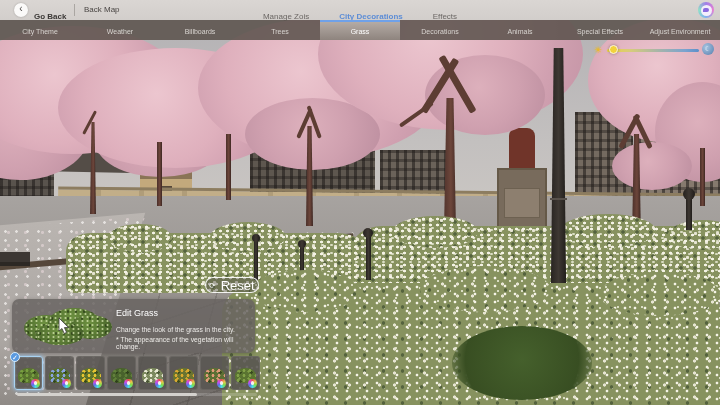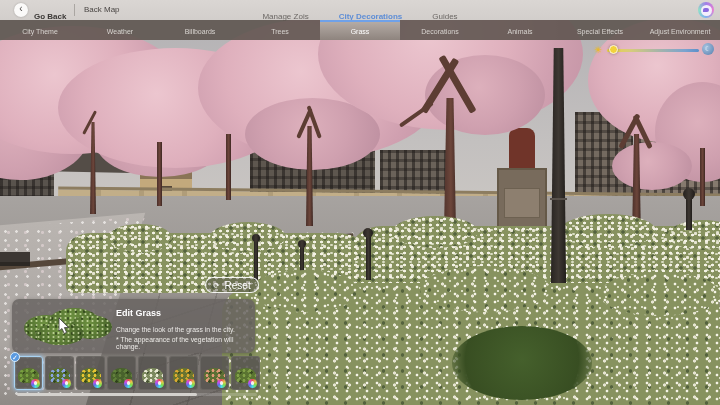--- a/index.html
+++ b/index.html
@@ -57,34 +57,34 @@
   #slider-handle{left:11px;top:1.5px;width:9px;height:9px;border-radius:50%;background:#f2d23c;
     border:1.5px solid #fdf6e0;box-shadow:0 0 3px rgba(0,0,0,.35);cursor:grab;}
   #moon-icon{left:108px;top:0;width:12px;height:12px;border-radius:50%;
     background:radial-gradient(circle at 35% 35%, #a8c4e0, #6d93bd 70%, #52749c);color:#e8f0fa;
     font-size:7px;line-height:12px;text-align:center;}
 
   
   #reset-btn{left:205px;top:277px;width:54px;height:16px;border-radius:8px;z-index:55;cursor:pointer;
     border:1px solid rgba(255,255,255,.9);background:rgba(70,68,66,.40);display:flex;align-items:center;justify-content:center;gap:5px;}
   #reset-btn .ric{font-size:7.5px;color:#fff;}
-  #reset-btn .rlb{font-size:10px;color:#fff;}
+  #reset-btn .rlb{font-size:13px;color:#fff;}
 
   
   #edit-panel{left:12px;top:299px;width:243px;height:54px;border-radius:7px;background:rgba(104,99,96,.84);z-index:55;
     box-shadow:0 1px 4px rgba(0,0,0,.25);}
   #panel-grass{left:6px;top:4px;width:98px;height:46px;}
   .gblob{position:absolute;border-radius:50%;
     background:radial-gradient(circle at 45% 35%, #6d9140 0%, #547231 55%, #3c5524 100%);
     background-blend-mode:normal;}
   .gblob::after{content:"";position:absolute;inset:0;border-radius:50%;
     background-image:radial-gradient(circle, rgba(220,235,180,.7) 0 .8px, transparent 1.3px),
                      radial-gradient(circle, rgba(30,45,15,.6) 0 1px, transparent 1.5px);
     background-size:5px 4px,8px 7px;}
-  #panel-title{left:104px;top:9px;font-size:9px;font-weight:bold;color:#ffffff;}
+  #panel-title{left:104px;top:9px;font-size:9px;font-weight:normal;color:#ffffff;}
   #panel-desc{left:104px;top:26px;font-size:6.8px;color:#eceae7;line-height:1.55;}
   #panel-note{left:104px;top:37px;font-size:6.8px;color:#eceae7;}
 
   
   #thumbrow{left:14px;top:356px;display:flex;gap:2.5px;z-index:55;}
   .thumb{position:relative;width:28.5px;height:34px;border-radius:3px;background:rgba(88,84,81,.88);
     border:1.5px solid rgba(120,116,112,.5);cursor:pointer;}
   .thumb.active{border:1.5px solid #a9d3f2;box-shadow:0 0 4px rgba(150,205,255,.9), inset 0 0 2px rgba(200,230,255,.6);}
   .thumb .sprite{position:absolute;left:3px;right:3px;bottom:6px;height:15px;border-radius:50% 50% 35% 35%;
     background-color:var(--base,#59742f);
@@ -222,21 +222,21 @@
     </div>
     <div class="abs" id="goback-label">Go Back</div>
     <div class="abs" id="topbar-divider"></div>
     <div class="abs" id="citymap-label">Back Map</div>
     <div class="abs" id="header-tabs">
 
         <div class="htab"><span>Manage Zois</span></div>
 
         <div class="htab active"><span>City Decorations</span></div>
 
-        <div class="htab"><span>Guides</span></div>
+        <div class="htab"><span>Effects</span></div>
       </div>
     <div class="abs" id="chat-btn">
       <div class="inner">
           <div class="glyph"></div>
         </div>
     </div>
   </div>
 
   <div class="abs" id="subnav">
 

